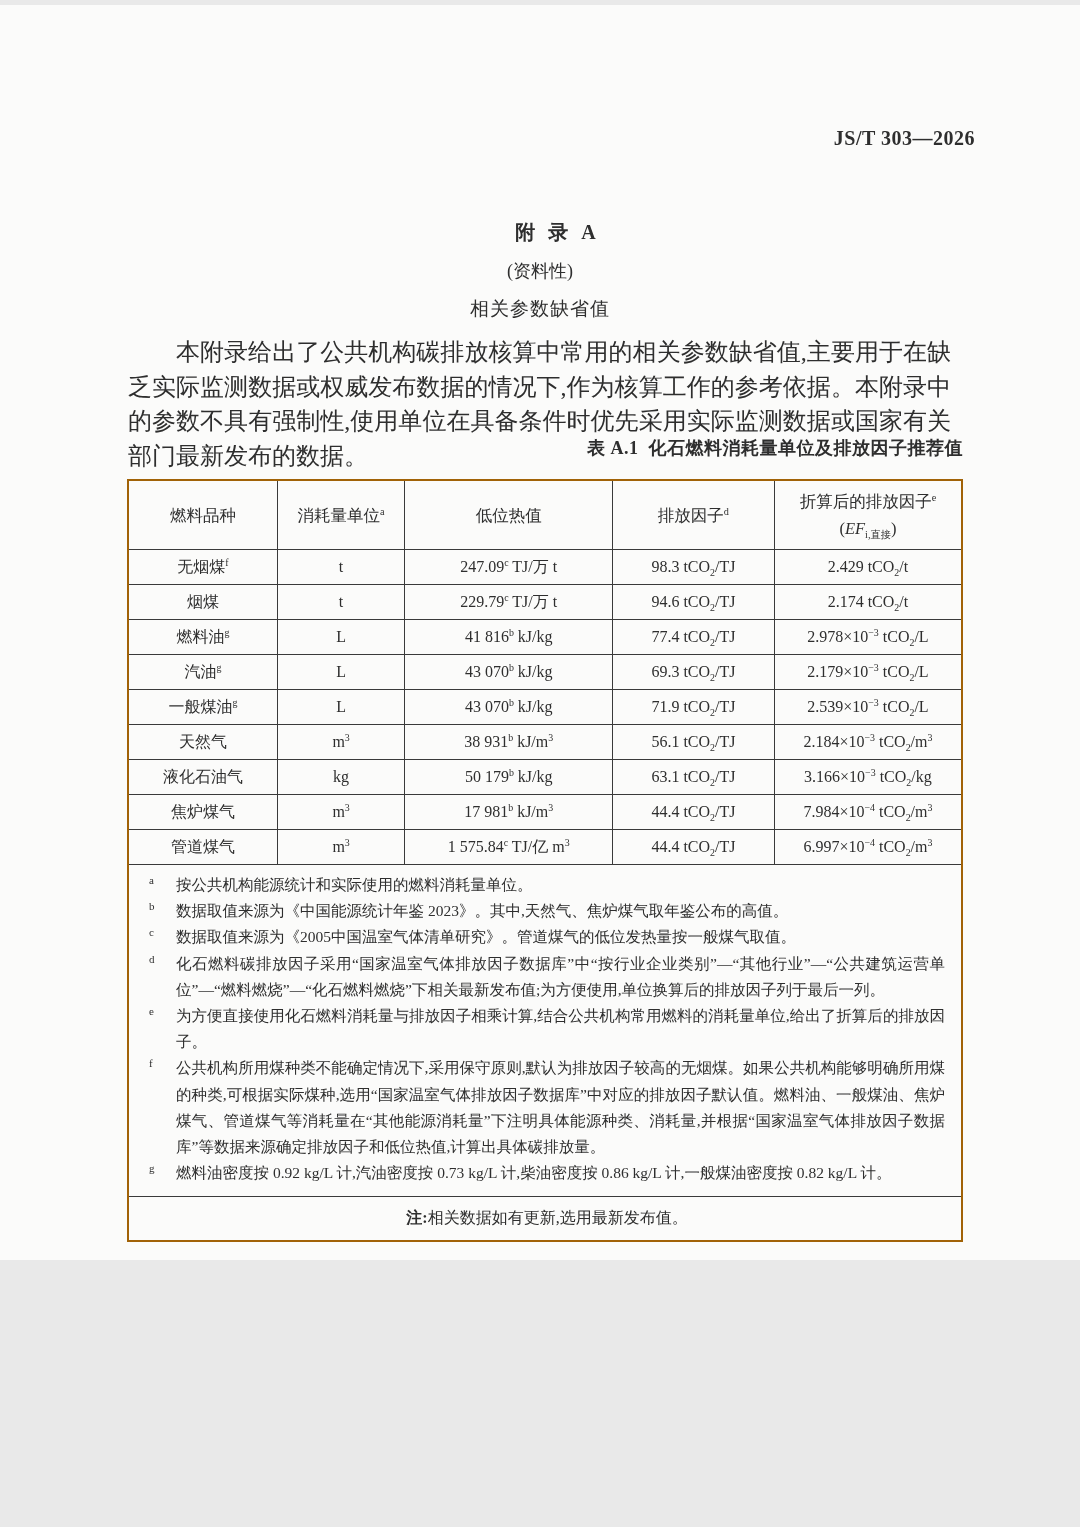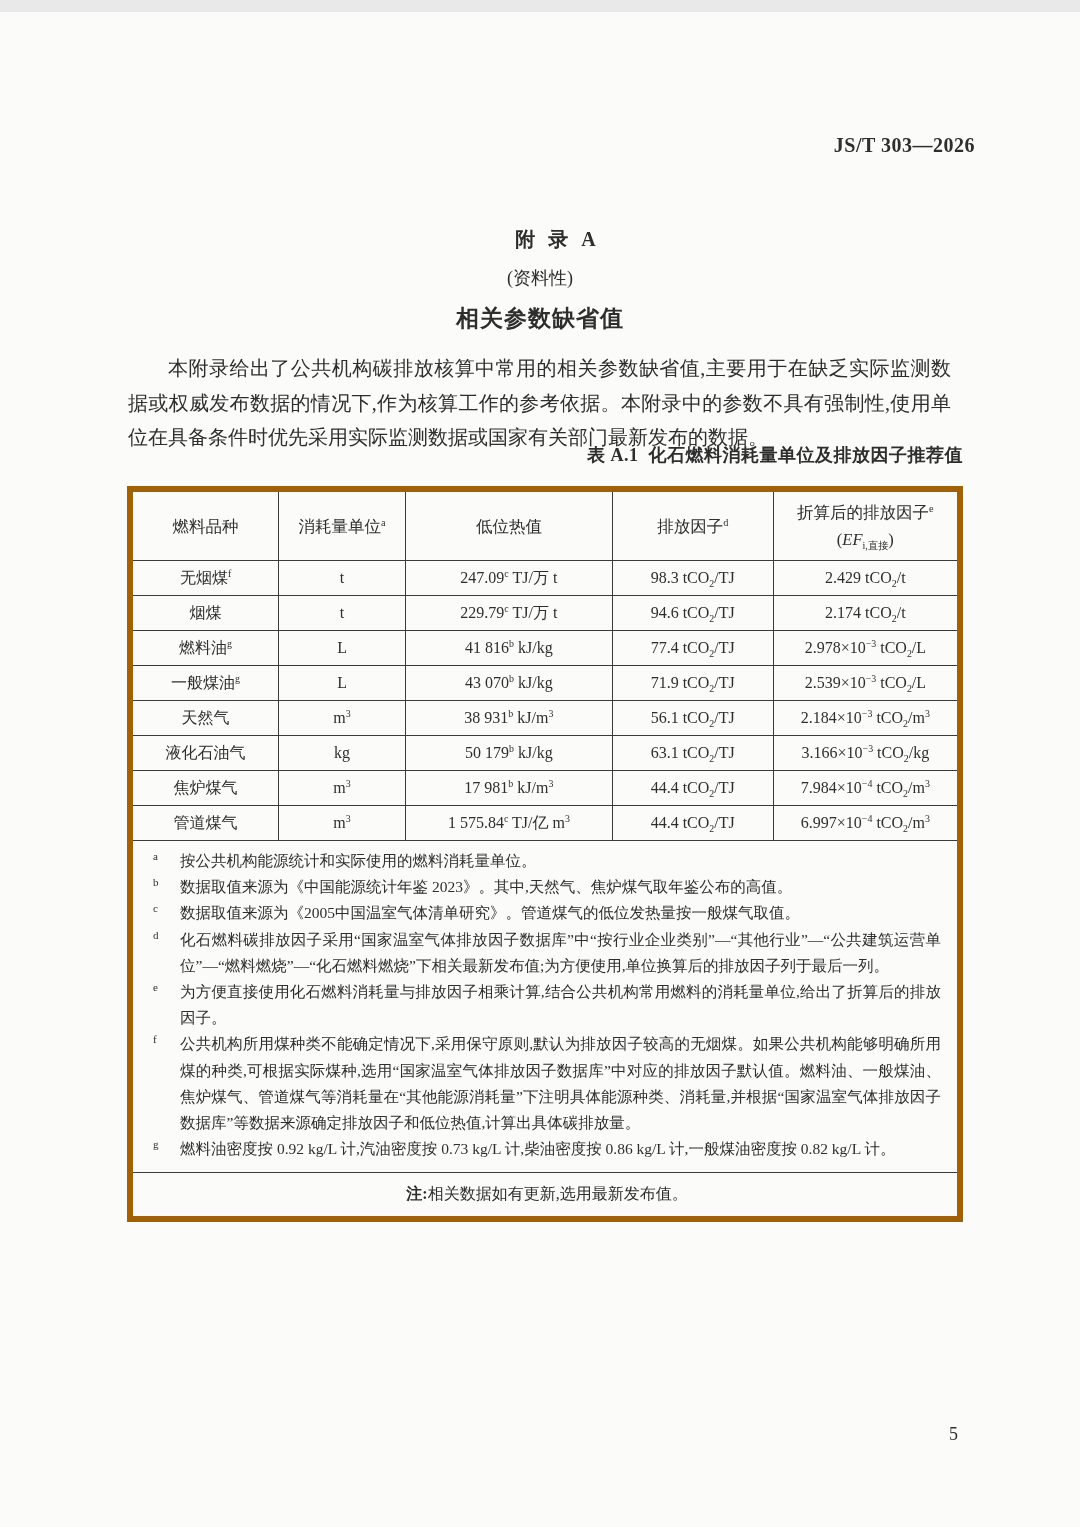--- a/index.html
+++ b/index.html
@@ -2,54 +2,54 @@
 <html><head>
 <meta charset="utf-8">
 <style>
   html,body{margin:0;padding:0;}
   body{
     background:#e9e9e9;
     font-family:"Liberation Serif","DejaVu Serif",serif;
   }
   .page{
     position:relative;
-    width:1080px;height:1515px;
-    margin:12px auto;
+    width:1080px;height:1255px;
+    margin:5px auto;
     background:#fbfbfa;
     color:#2e2e2e;
     overflow:hidden;
   }
   .doc-code{
     position:absolute;top:122px;right:105px;
     font-size:20px;letter-spacing:.5px;
     font-weight:bold;
   }
   .title-block{
     position:absolute;top:214px;left:0;width:100%;
     text-align:center;
   }
   .title-main{font-size:20px;font-weight:bold;white-space:pre-wrap;letter-spacing:1px;padding-left:32px;}
   .title-sub{font-size:18px;margin-top:13px;}
-  .title-name{font-size:23px;font-weight:bold;margin-top:13px;letter-spacing:1px;}
+  .title-name{font-size:19px;font-weight:normal;margin-top:13px;letter-spacing:1px;}
   .intro{
-    position:absolute;top:339px;left:128px;width:823px;
-    font-size:20px;line-height:34.5px;
+    position:absolute;top:330px;left:128px;width:823px;
+    font-size:24px;line-height:34.5px;
     text-align:justify;text-indent:2em;
   }
   .table-caption{
     position:absolute;top:431px;left:127px;width:836px;
     text-align:right;font-size:18px;font-weight:bold;
     white-space:pre-wrap;letter-spacing:.5px;
   }
   table.data-table{
     position:absolute;top:474px;left:127px;
     width:836px;
     border-collapse:collapse;table-layout:fixed;
     font-size:16px;color:#2e2e2e;
-    border:6px solid #a16207;
+    border:2px solid #a16207;
   }
   .data-table th,.data-table td{
     border:1.2px solid #3a3a3a;
     text-align:center;vertical-align:middle;
     padding:2px 4px;
     font-weight:normal;
   }
   .data-table th{
     height:64px;
     white-space:pre-line;
@@ -134,20 +134,27 @@
           <td>2.174 tCO<sub>2</sub>/t</td>
         </tr>
         <tr>
           <td>燃料油<sup>g</sup></td>
           <td>L</td>
           <td>41 816<sup>b</sup> kJ/kg</td>
           <td>77.4 tCO<sub>2</sub>/TJ</td>
           <td>2.978×10<sup>−3</sup> tCO<sub>2</sub>/L</td>
         </tr>
         <tr>
+          <td>汽油<sup>g</sup></td>
+          <td>L</td>
+          <td>43 070<sup>b</sup> kJ/kg</td>
+          <td>69.3 tCO<sub>2</sub>/TJ</td>
+          <td>2.179×10<sup>−3</sup> tCO<sub>2</sub>/L</td>
+        </tr>
+        <tr>
           <td>一般煤油<sup>g</sup></td>
           <td>L</td>
           <td>43 070<sup>b</sup> kJ/kg</td>
           <td>71.9 tCO<sub>2</sub>/TJ</td>
           <td>2.539×10<sup>−3</sup> tCO<sub>2</sub>/L</td>
         </tr>
         <tr>
           <td>天然气</td>
           <td>m<sup>3</sup></td>
           <td>38 931<sup>b</sup> kJ/m<sup>3</sup></td>

